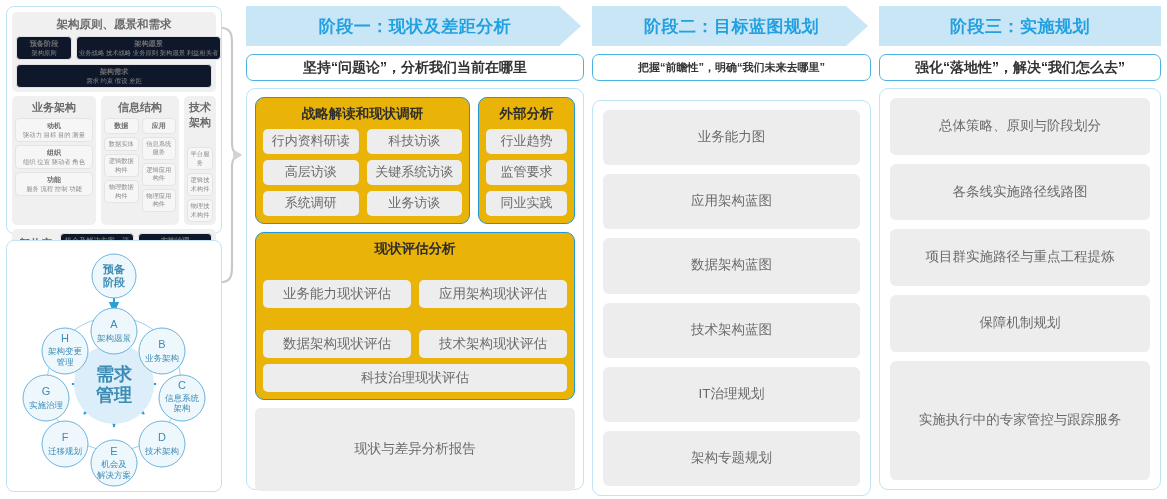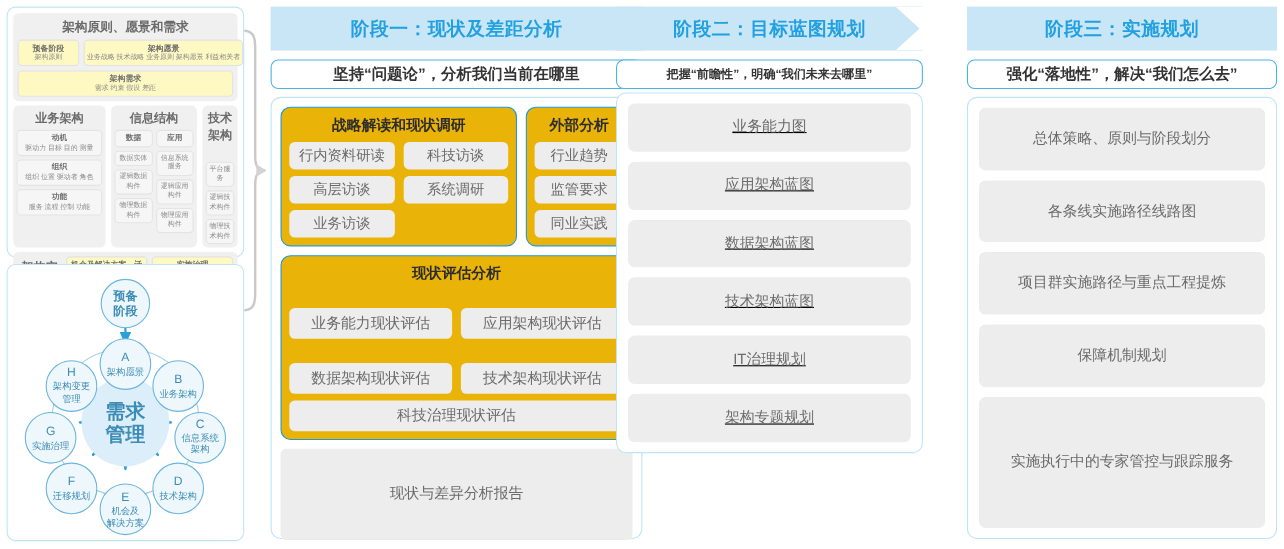--- a/index.html
+++ b/index.html
@@ -14,21 +14,21 @@
     display:flex;align-items:center;justify-content:center;
     text-align:center;line-height:1.25;box-sizing:border-box;
   }
 
   
   #togaf-content{left:6px;top:6px;width:216px;height:228px;
     border:1.4px solid #bfe4f5;border-radius:8px;background:#fff;box-sizing:border-box;
     padding:5px 5px;}
   .tg-sec{background:#f0f0f0;border-radius:5px;padding:4px 4px;margin-bottom:4px;}
   .tg-title{font-weight:bold;color:#6a6a6a;text-align:center;font-size:11.5px;margin:1px 0 4px;}
-  .tg-card{background:#fef9c3;border:1px solid #e2e2e2;border-radius:4px;
+  .tg-card{background:#0f172a;border:1px solid #e2e2e2;border-radius:4px;
     text-align:center;color:#7a7a7a;box-sizing:border-box;padding:2px 2px;}
   .tg-card .h{font-weight:bold;font-size:7.2px;color:#6e6e6e;line-height:1.35;}
   .tg-card .s{font-size:6.3px;color:#8a8a8a;line-height:1.35;white-space:nowrap;}
   .tg-row{display:flex;gap:4px;}
   .tg-cols{display:flex;gap:5px;}
   .tg-col{background:#f0f0f0;border-radius:5px;padding:3px;flex:1;}
   .tg-col-title{font-weight:bold;font-size:11px;color:#6a6a6a;text-align:center;margin:1px 0 3px;}
   .tg-mini{background:#f6f6f6;border:1px solid #e4e4e4;border-radius:4px;text-align:center;
     color:#8a8a8a;font-size:6.3px;line-height:1.35;padding:2px 1px;margin-bottom:3px;}
   .tg-mini b{font-size:7px;color:#6e6e6e;}
@@ -255,20 +255,21 @@
   <div class="ph-body" style="margin-top:7px;width:338px;height:402px;padding:8px;">
 
     <div class="p1-top">
 
       <div class="sect" style="flex:1;">
         <div class="sect-h">战略解读和现状调研</div>
         <div class="grid2">
           <div class="chip chip-sm">行内资料研读</div>
           <div class="chip chip-sm">科技访谈</div>
           <div class="chip chip-sm">高层访谈</div>
+          <div class="chip chip-sm">关键系统访谈</div>
           <div class="chip chip-sm">系统调研</div>
           <div class="chip chip-sm">业务访谈</div>
         </div>
       </div>
 
       <div class="sect" style="flex:0 0 97px;">
         <div class="sect-h">外部分析</div>
         <div class="grid1">
           <div class="chip chip-sm">行业趋势</div>
           <div class="chip chip-sm">监管要求</div>
@@ -285,35 +286,35 @@
         <div class="chip chip-md">数据架构现状评估</div>
         <div class="chip chip-md">技术架构现状评估</div>
       </div>
       <div class="chip chip-md" style="margin-top:6px;">科技治理现状评估</div>
     </div>
 
     <div class="chip report" style="margin-top:8px;">现状与差异分析报告</div>
   </div>
 </div>
 
-<div class="abs" style="left:560px;top:6px;width:279px;height:487px;">
+<div class="abs" style="left:592px;top:6px;width:279px;height:487px;">
   <div class="ph-head" style="position:relative;width:279px;">
     <span>阶段二：目标蓝图规划</span>
     <div class="chevron" style="right:-1px;">
       <svg width="26" height="40" viewBox="0 0 26 40">
           <path d="M0,0 L26,0 L26,40 L0,40 L22,20 Z" fill="#ffffff"></path>
         </svg>
     </div>
   </div>
 
   <div class="ph-sub" style="margin-top:8px;width:279px;font-size:11px;">
     <span>把握“前瞻性”，明确“我们未来去哪里”</span>
   </div>
 
-  <div class="ph-body" style="margin-top:3px;width:279px;height:328px;text-decoration:underline;">
+  <div class="ph-body" style="margin-top:19px;width:279px;height:396px;">
     <div class="col-list">
       <div class="chip" style="flex:1;">业务能力图</div>
       <div class="chip" style="flex:1;">应用架构蓝图</div>
       <div class="chip" style="flex:1;">数据架构蓝图</div>
       <div class="chip" style="flex:1;">技术架构蓝图</div>
       <div class="chip" style="flex:1;">IT治理规划</div>
       <div class="chip" style="flex:1;">架构专题规划</div>
     </div>
   </div>
 </div>

